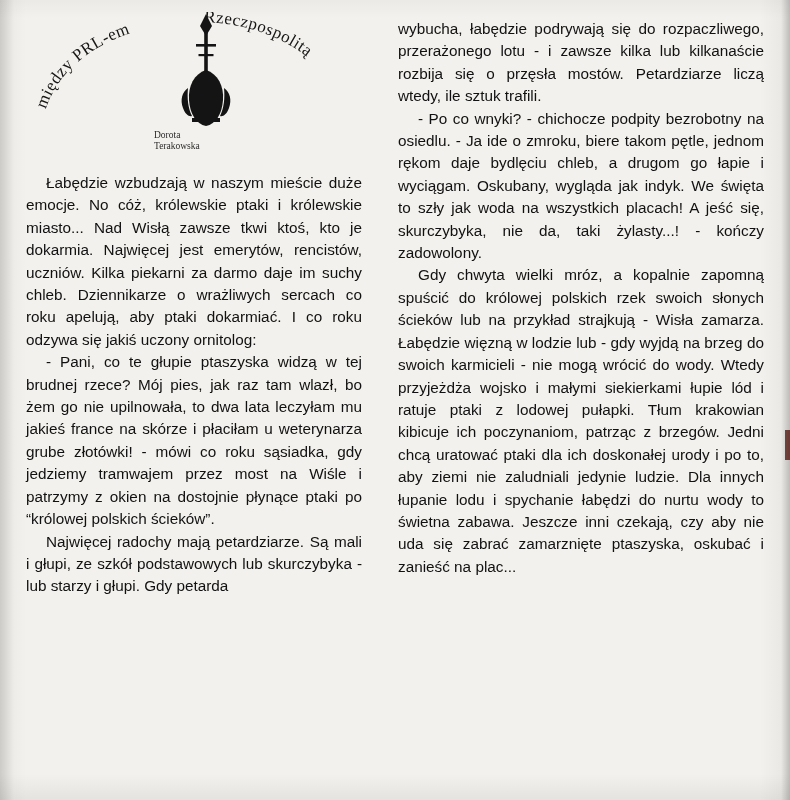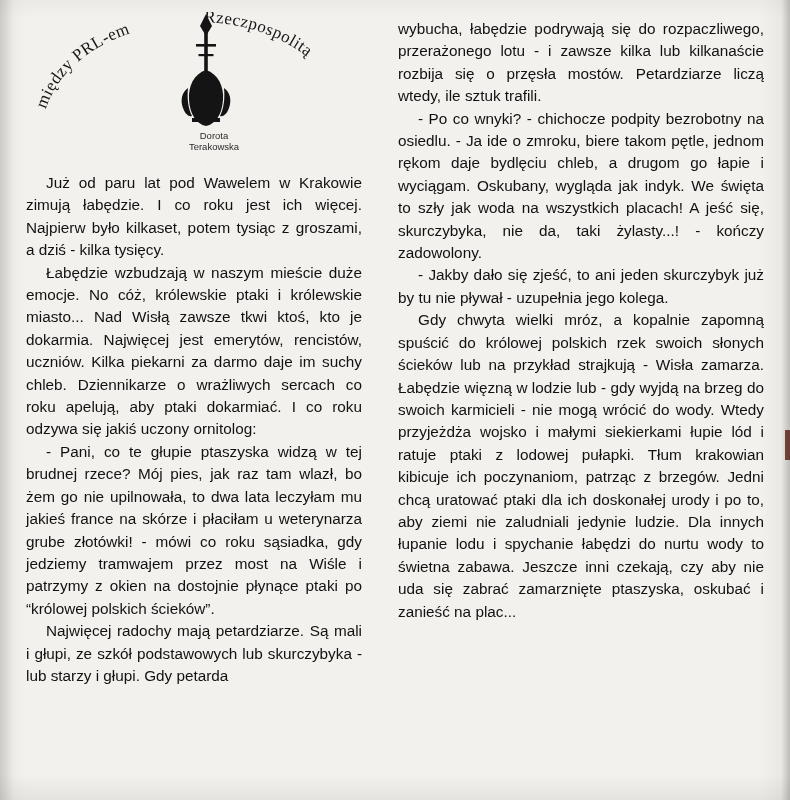--- a/index.html
+++ b/index.html
@@ -77,22 +77,22 @@
     left: 150px;
     top: 2px;
     width: 60px;
     height: 112px;
   }
   .emblem-caption {
     position: absolute;
     left: 128px;
     top: 118px;
     width: 120px;
-    text-align: center;
-    font-family: Liberation Sans, sans-serif;
+    text-align: left;
+    font-family: Liberation Serif, serif;
     font-size: 9.5px;
     line-height: 11px;
     color: #2a2a2a;
   }
   p.body-text {
     font-family: "Liberation Sans", sans-serif;
     font-size: 15.3px;
     line-height: 22.4px;
     text-align: justify;
     text-justify: inter-word;
@@ -180,30 +180,28 @@
             <rect x="16" y="104" width="28" height="4"></rect>
           </g>
         </svg>
 
         <div class="emblem-caption">
           <div>Dorota</div>
           <div>Terakowska</div>
         </div>
       </div>
 
-      <p class="body-text">Już od paru lat pod Wawelem w Krakowie zimują łabędzie. I co roku jest ich więcej. Najpierw było kilkaset, potem tysiąc z groszami, a dziś - kilka tysięcy.</p>
       <p class="body-text">Łabędzie wzbudzają w naszym mieście duże emocje. No cóż, królewskie ptaki i królewskie miasto... Nad Wisłą zawsze tkwi ktoś, kto je dokarmia. Najwięcej jest emerytów, rencistów, uczniów. Kilka piekarni za darmo daje im suchy chleb. Dziennikarze o wrażliwych sercach co roku apelują, aby ptaki dokarmiać. I co roku odzywa się jakiś uczony ornitolog:</p>
       <p class="body-text">- Pani, co te głupie ptaszyska widzą w tej brudnej rzece? Mój pies, jak raz tam wlazł, bo żem go nie upilnowała, to dwa lata leczyłam mu jakieś france na skórze i płaciłam u weterynarza grube złotówki! - mówi co roku sąsiadka, gdy jedziemy tramwajem przez most na Wiśle i patrzymy z okien na dostojnie płynące ptaki po “królowej polskich ścieków”.</p>
       <p class="body-text">Najwięcej radochy mają petardziarze. Są mali i głupi, ze szkół podstawowych lub skurczybyka - lub starzy i głupi. Gdy petarda</p>
     </div>
 
     <div class="col col-right">
       <p class="body-text no-indent">wybucha, łabędzie podrywają się do rozpaczliwego, przerażonego lotu - i zawsze kilka lub kilkanaście rozbija się o przęsła mostów. Petardziarze liczą wtedy, ile sztuk trafili.</p>
       <p class="body-text">- Po co wnyki? - chichocze podpity bezrobotny na osiedlu. - Ja ide o zmroku, biere takom pętle, jednom rękom daje bydlęciu chleb, a drugom go łapie i wyciągam. Oskubany, wygląda jak indyk. We święta to szły jak woda na wszystkich placach! A jeść się, skurczybyka, nie da, taki żylasty...! - kończy zadowolony.</p>
-      <p class="body-text">- Jakby dało się zjeść, to ani jeden skurczybyk już by tu nie pływał - uzupełnia jego kolega.</p>
       <p class="body-text">Gdy chwyta wielki mróz, a kopalnie zapomną spuścić do królowej polskich rzek swoich słonych ścieków lub na przykład strajkują - Wisła zamarza. Łabędzie więzną w lodzie lub - gdy wyjdą na brzeg do swoich karmicieli - nie mogą wrócić do wody. Wtedy przyjeżdża wojsko i małymi siekierkami łupie lód i ratuje ptaki z lodowej pułapki. Tłum krakowian kibicuje ich poczynaniom, patrząc z brzegów. Jedni chcą uratować ptaki dla ich doskonałej urody i po to, aby ziemi nie zaludniali jedynie ludzie. Dla innych łupanie lodu i spychanie łabędzi do nurtu wody to świetna zabawa. Jeszcze inni czekają, czy aby nie uda się zabrać zamarznięte ptaszyska, oskubać i zanieść na plac...</p>
     </div>
   </div>
 
   <div class="edge-mark"></div>
   <div class="shadow-left"></div>
   <div class="shadow-right"></div>
   <div class="bottom-fade"></div>
 </div>
 

